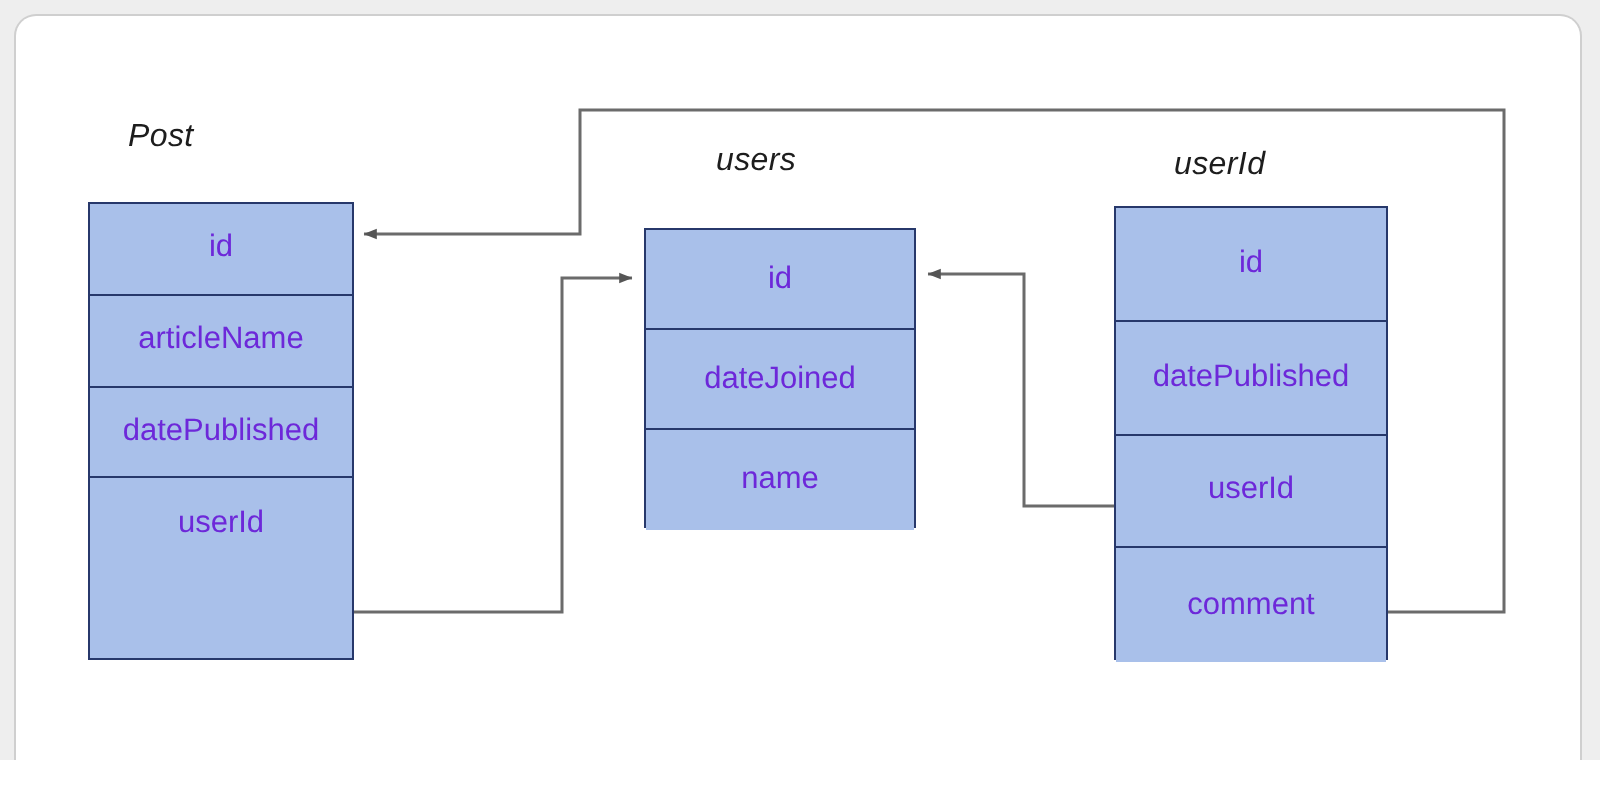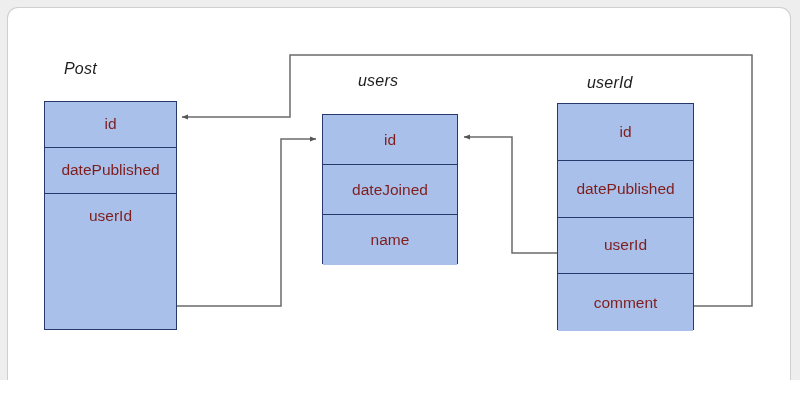--- a/index.html
+++ b/index.html
@@ -46,21 +46,21 @@
     color: #1d1d1d;
     white-space: nowrap;
     font-family: "Liberation Sans", sans-serif;
     letter-spacing: 0.2px;
   }
   .attr {
     box-sizing: border-box;
     display: flex;
     align-items: center;
     justify-content: center;
-    color: #7f1d1d;
+    color: #6d28d9;
     font-size: 15.5px;
     border-bottom: 1.4px solid #27386b;
     background: #a9c0ea;
     white-space: nowrap;
   }
   .attr:last-child {
     border-bottom: none;
   }
   #post-entity  { left: 44px;  top: 101px; width: 133px; height: 229px; }
   #users-entity { left: 322px; top: 114px; width: 136px; height: 150px; }
@@ -88,20 +88,21 @@
     <path d="M694,306 L752,306 L752,55 L290,55 L290,117 L182,117" fill="none" stroke="#6b6b6b" stroke-width="1.5" marker-end="url(#arrowhead)"></path>
 
     <path d="M177,306 L281,306 L281,139 L316,139" fill="none" stroke="#6b6b6b" stroke-width="1.5" marker-end="url(#arrowhead)"></path>
 
     <path d="M557,253 L512,253 L512,137 L464,137" fill="none" stroke="#6b6b6b" stroke-width="1.5" marker-end="url(#arrowhead)"></path>
   </svg>
 
   <div class="entity-title" id="post-title">Post</div>
   <div class="entity" id="post-entity">
     <div class="attr">id</div>
+    <div class="attr">articleName</div>
     <div class="attr">datePublished</div>
     <div class="attr">userId</div>
   </div>
 
   <div class="entity-title" id="users-title">users</div>
   <div class="entity" id="users-entity">
     <div class="attr">id</div>
     <div class="attr">dateJoined</div>
     <div class="attr">name</div>
   </div>

